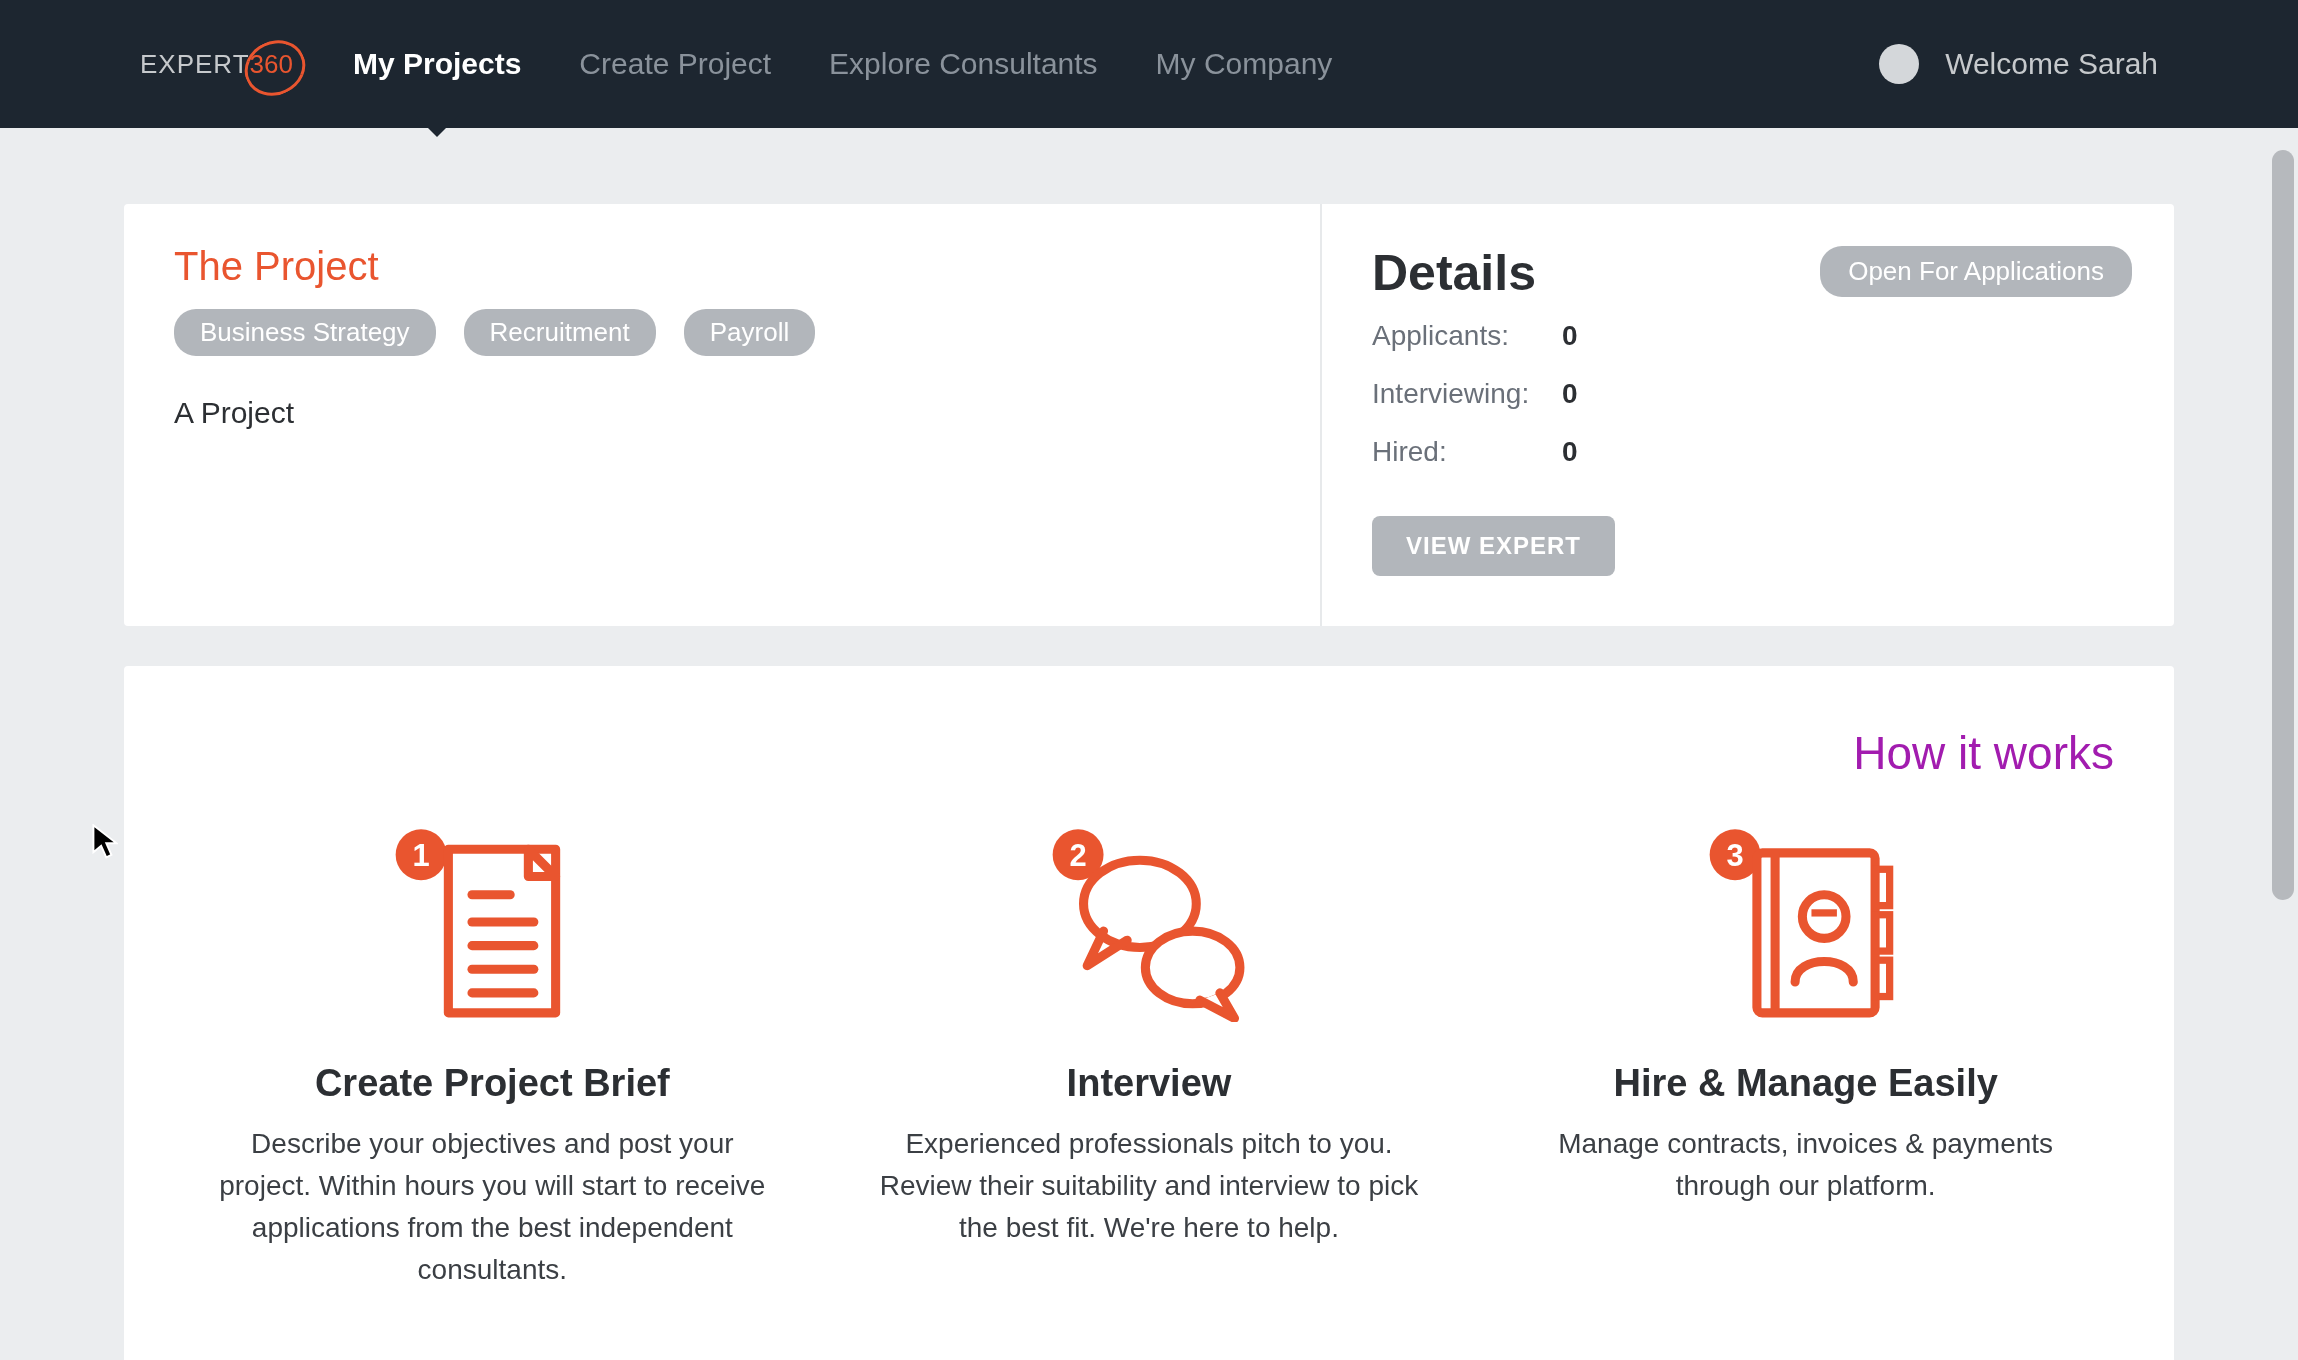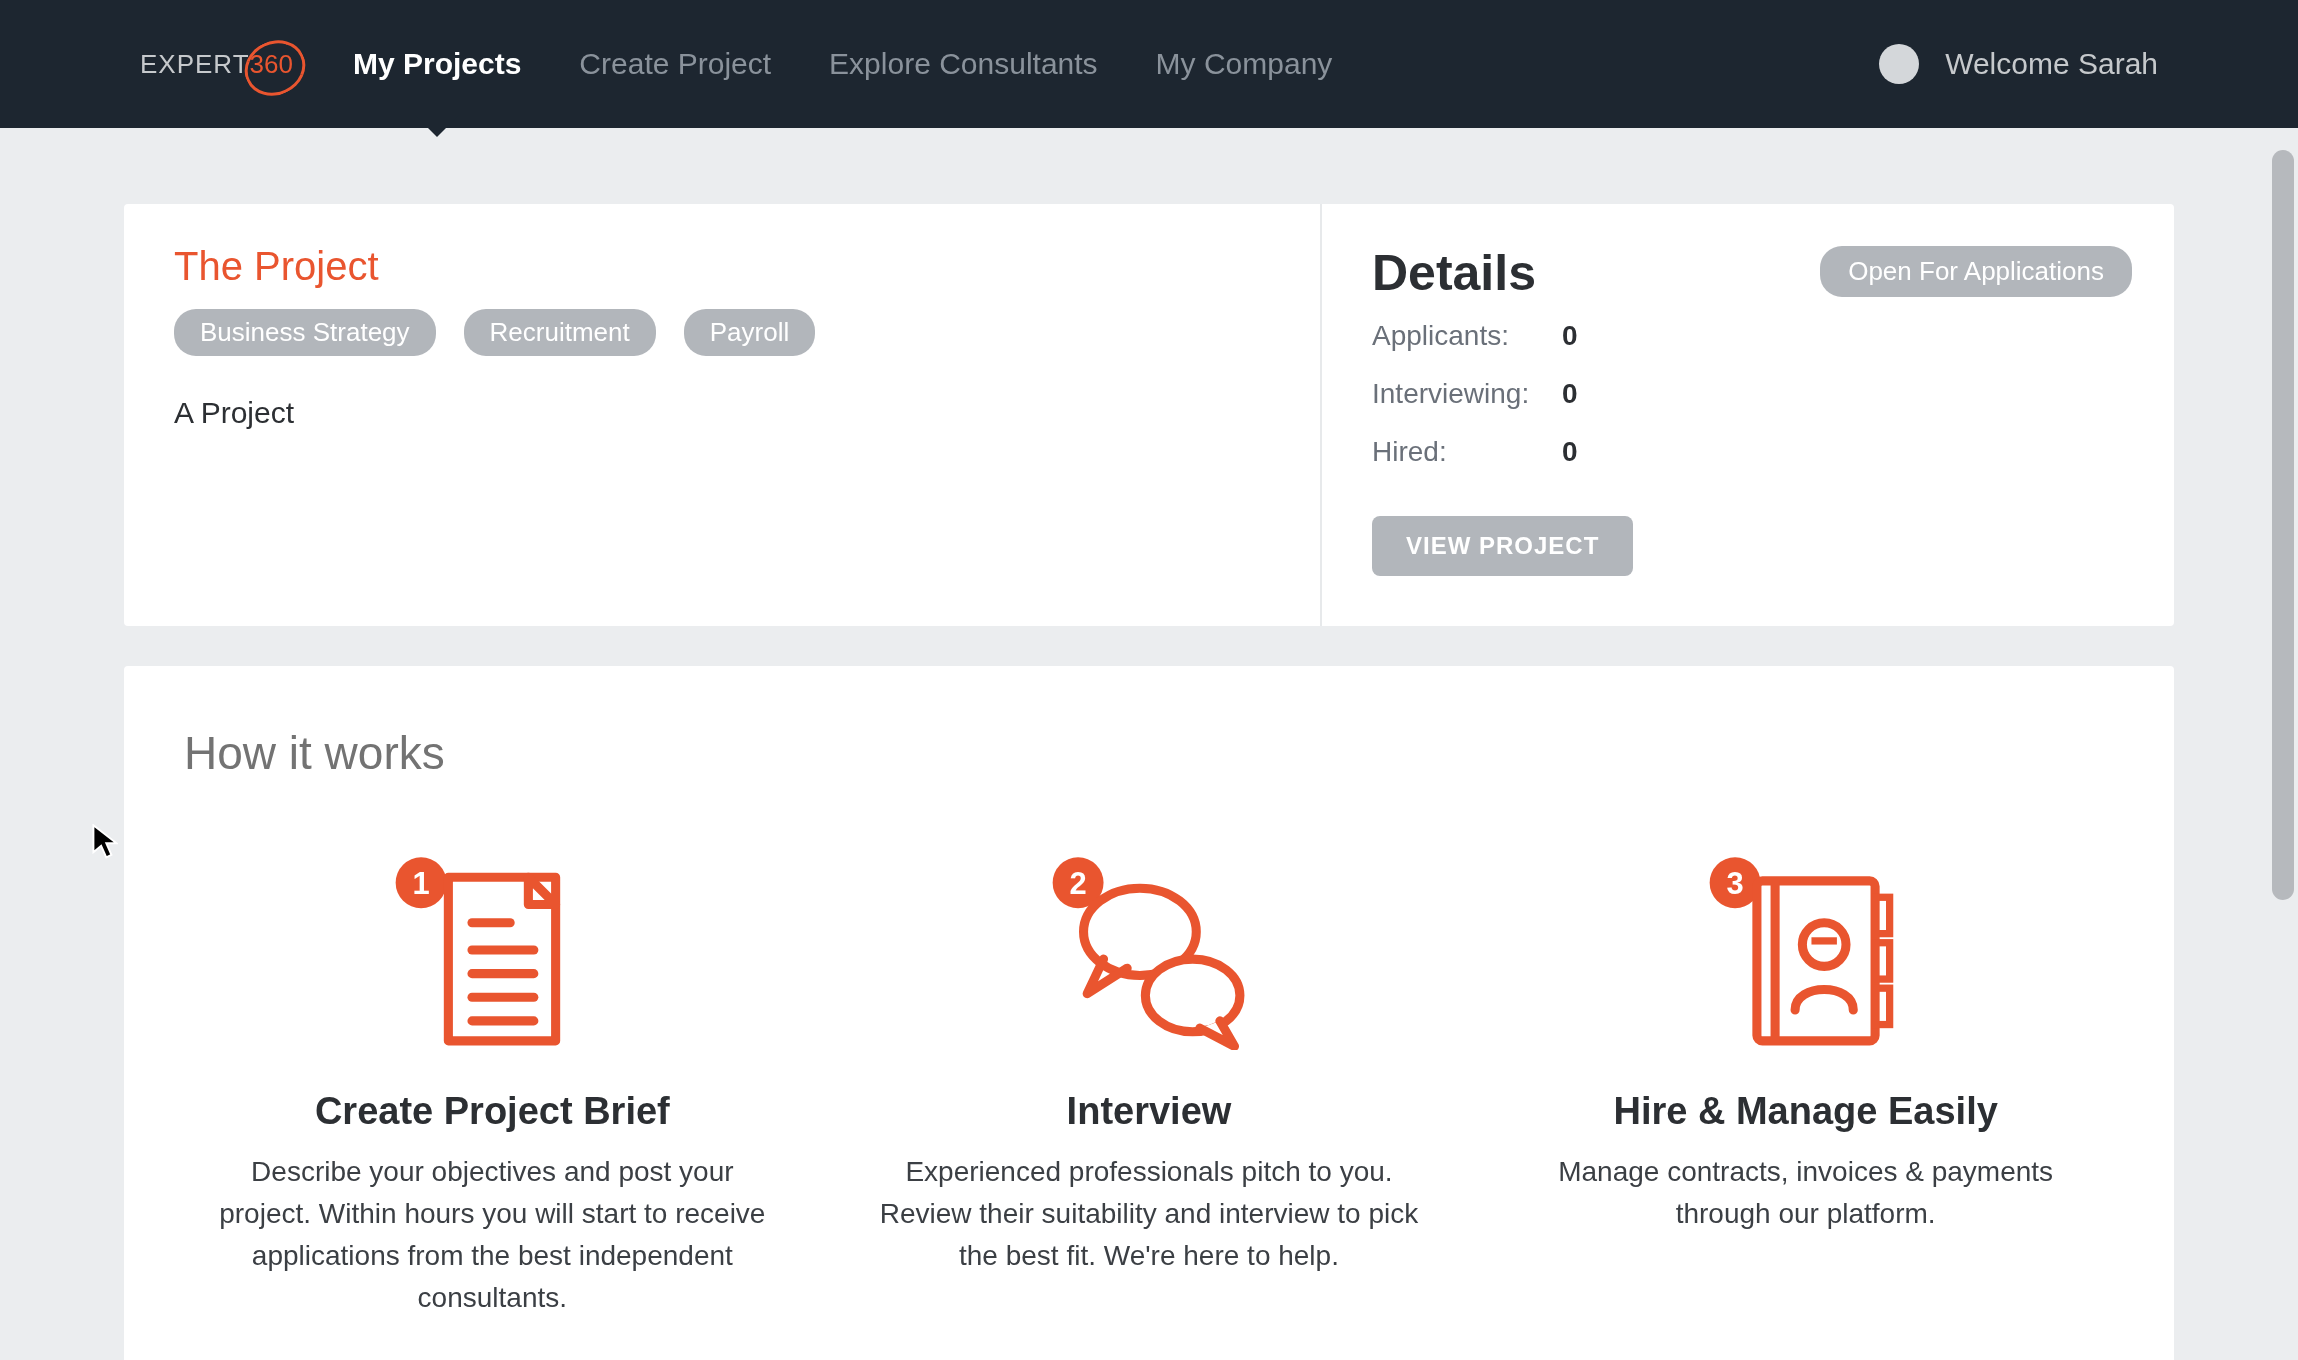--- a/index.html
+++ b/index.html
@@ -177,25 +177,25 @@
   }
 
   
   .how-card {
     margin-top: 40px;
     background: #ffffff;
     border-radius: 4px;
     padding: 60px 60px 80px 60px;
   }
   .how-title {
-    text-align: left;
+    text-align: right;
     font-size: 46px;
     font-weight: 400;
-    color: #737373;
-    margin-bottom: 60px;
+    color: #a21caf;
+    margin-bottom: 32px;
   }
   .steps { display: flex; justify-content: space-around; gap: 40px;}
   .step { width: 600px; text-align: center; }
   .step-icon { height: 220px; display:flex; align-items:center; justify-content:center; }
   .step-icon svg { width: 240px; height: 200px; }
   .step-title {
     font-size: 38px;
     font-weight: 700;
     color: #2c2f33;
     margin: 30px 0 18px 0;
@@ -266,21 +266,21 @@
       <div class="details-heading">Details</div>
       <div class="status-pill">Open For Applications</div>
       <div class="stats">
         <span>Applicants:</span>
         <span class="val">0</span>
         <span>Interviewing:</span>
         <span class="val">0</span>
         <span>Hired:</span>
         <span class="val">0</span>
       </div>
-      <button class="view-btn">VIEW PROJECT</button>
+      <button class="view-btn">VIEW EXPERT</button>
     </div>
   </div>
 
   <div class="how-card">
     <div class="how-title">How it works</div>
     <div class="steps">
 
       <div class="step">
         <div class="step-icon">
           <svg viewBox="0 0 240 220">

